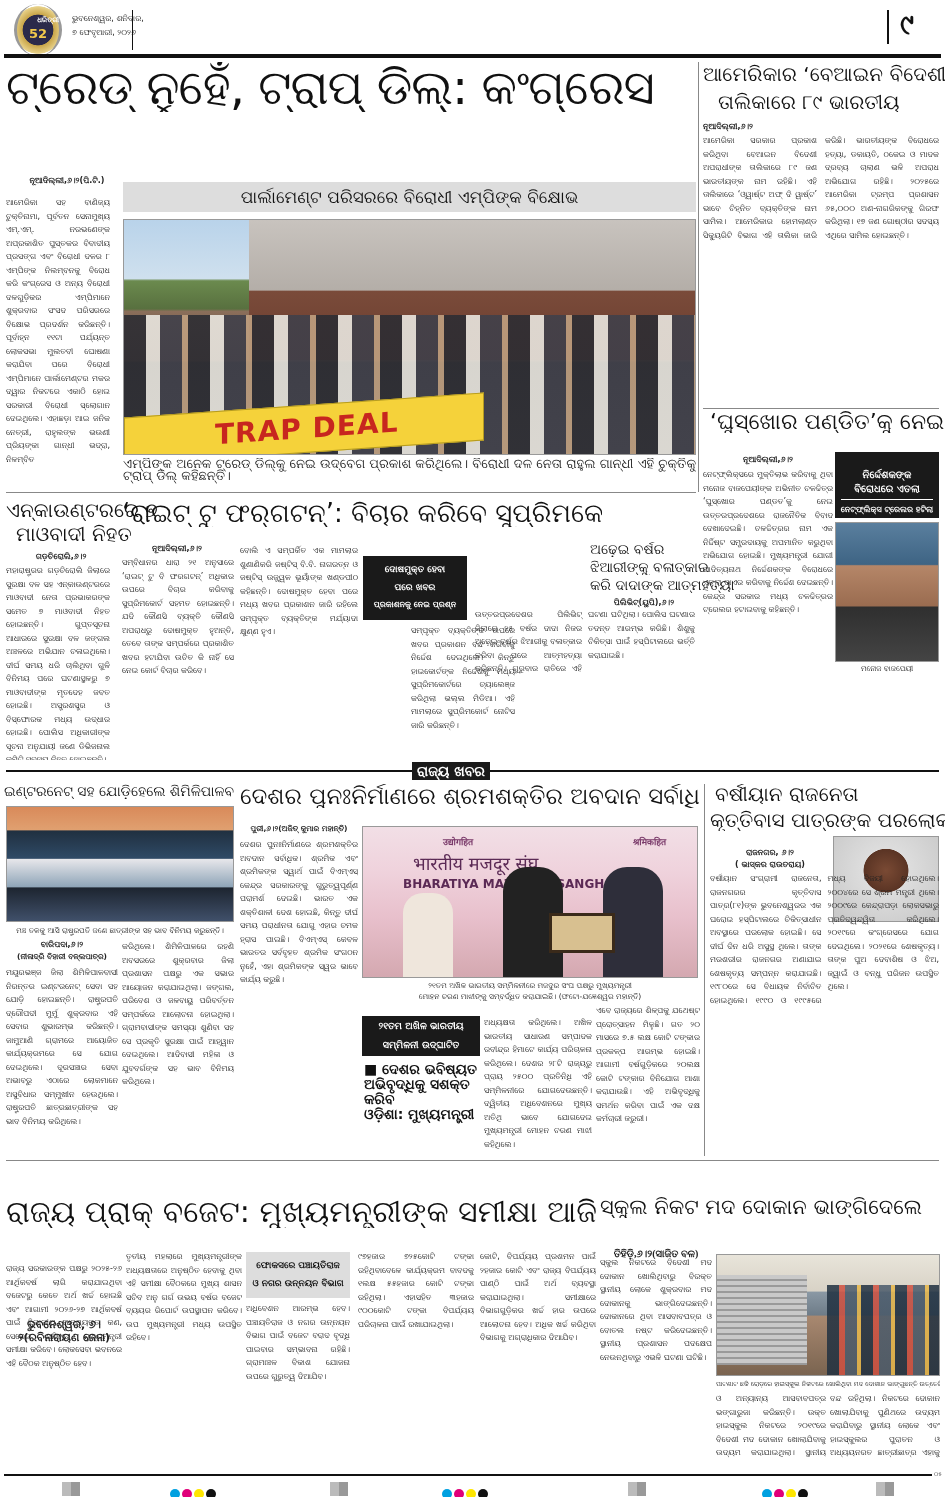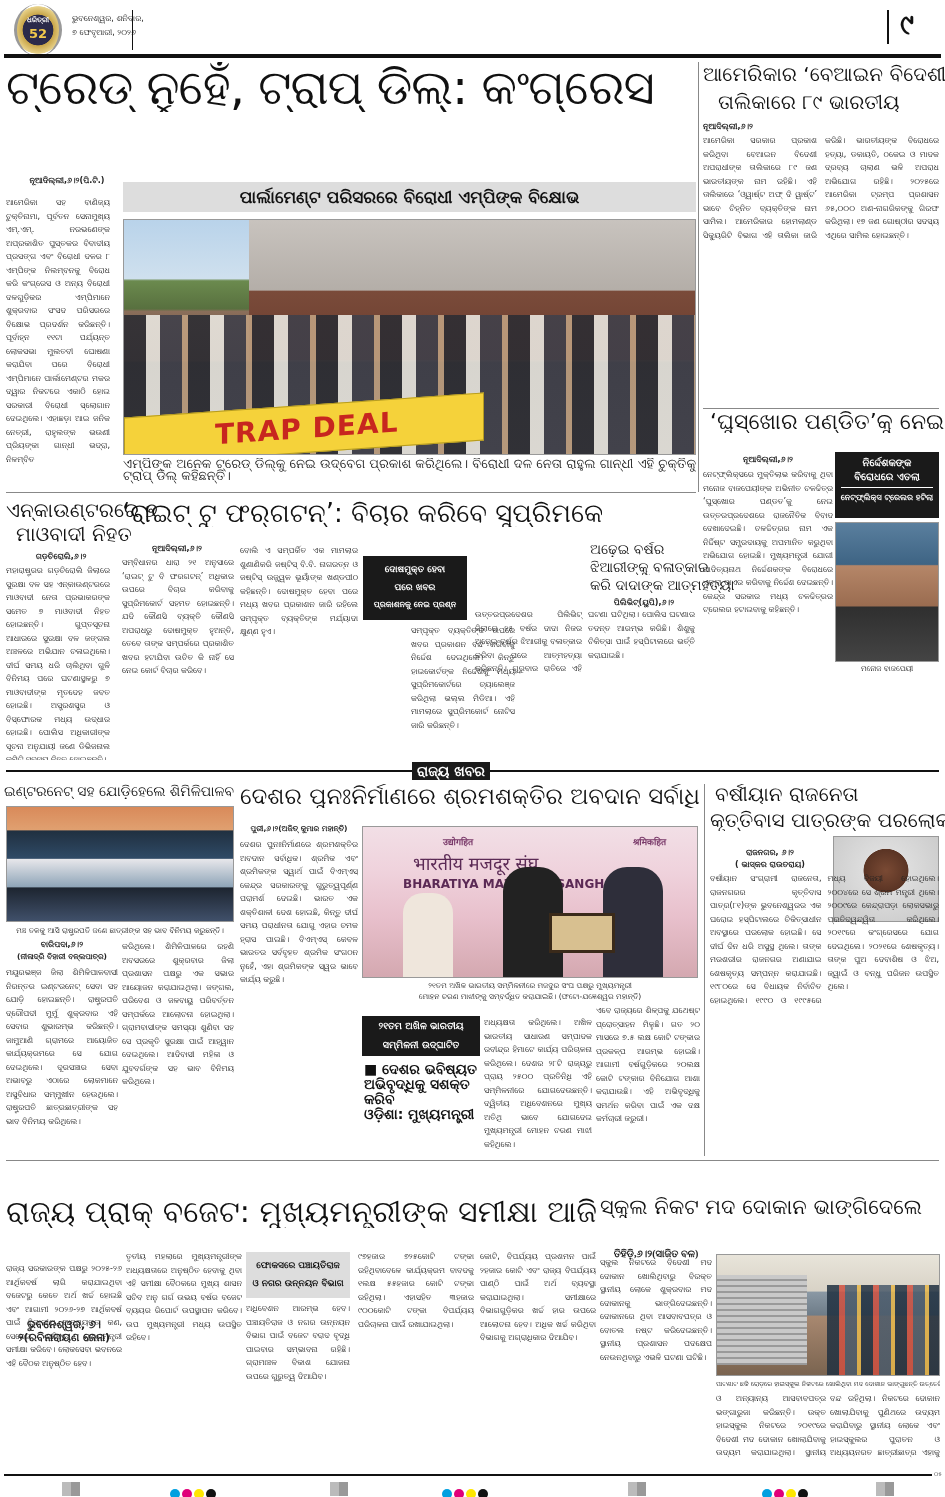--- a/index.html
+++ b/index.html
@@ -15,56 +15,56 @@
 .rule{background:#111}
 .col{overflow:hidden}
 .dot{display:inline-block;width:10px;height:10px;border-radius:50%;margin-right:2px}
 .reg{width:18px;height:14px;background:linear-gradient(90deg,#bbb 50%,#999 50%)}
 </style>
 </head>
 <body>
 
 <div class="abs" style="left:0;top:0;width:945px;height:58px;">
   <div class="abs" style="left:14px;top:4px;width:48px;height:52px;border-radius:50%;background:radial-gradient(circle,#2b2a4a 45%,#c9a64a 47%,#e8d28a 70%,#fff 72%);border-left:3px solid #999;border-right:3px solid #999;">
-    <div style="position:absolute;top:12px;width:100%;text-align:center;color:#fff;font-size:7px;font-weight:bold;">ଧରିତ୍ରୀ</div>
+    <div style="position:absolute;top:12px;width:100%;text-align:right;color:#fff;font-size:7px;font-weight:bold;">ଧରିତ୍ରୀ</div>
     <div style="position:absolute;top:22px;width:100%;text-align:center;color:#f2c94c;font-size:13px;font-weight:bold;">52</div>
   </div>
   <div class="abs" style="left:72px;top:14px;font-size:8px;color:#222;">ଭୁବନେଶ୍ୱର, ଶନିବାର,</div>
   <div class="abs" style="left:72px;top:28px;font-size:8px;color:#222;">୭ ଫେବୃଆରୀ, ୨୦୨୬</div>
   <div class="abs rule" style="left:132px;top:10px;width:1px;height:40px;"></div>
   <div class="abs rule" style="left:887px;top:10px;width:2px;height:34px;"></div>
   <div class="abs" style="left:900px;top:8px;font-size:28px;font-weight:bold;">୯</div>
 </div>
 <div class="abs rule" style="left:4px;top:54px;width:937px;height:4px;"></div>
 
 <div class="abs hl" style="left:6px;top:62px;width:690px;font-size:48px;letter-spacing:-1px;">ଟ୍ରେଡ୍ ନୁହେଁ, ଟ୍ରାପ୍ ଡିଲ୍: କଂଗ୍ରେସ</div>
 <div class="abs dateline" style="left:12px;top:176px;width:110px;">ନୂଆଦିଲ୍ଲୀ,୬।୨(ପି.ଟି.)</div>
 <div class="abs txt col" style="left:6px;top:196px;width:104px;height:300px;">ଆମେରିକା ସହ ବାଣିଜ୍ୟ ଚୁକ୍ତିନାମା, ପୂର୍ବତନ ସେନାମୁଖ୍ୟ ଏମ୍.ଏମ୍. ନରଭଣେଙ୍କ ଅପ୍ରକାଶିତ ପୁସ୍ତକର ବିବାଦୀୟ ପ୍ରସଙ୍ଗ ଏବଂ ବିରୋଧୀ ଦଳର ୮ ଏମ୍‌ପିଙ୍କ ନିଲମ୍ବନକୁ ବିରୋଧ କରି କଂଗ୍ରେସ ଓ ଅନ୍ୟ ବିରୋଧୀ ଦଳଗୁଡ଼ିକର ଏମ୍‌ପିମାନେ ଶୁକ୍ରବାର ସଂସଦ ପରିସରରେ ବିକ୍ଷୋଭ ପ୍ରଦର୍ଶନ କରିଛନ୍ତି। ପୂର୍ବାହ୍ନ ୧୧ଟା ପର୍ଯ୍ୟନ୍ତ ଲୋକସଭା ମୁଲତବୀ ଘୋଷଣା କରାଯିବା ପରେ ବିରୋଧୀ ଏମ୍‌ପିମାନେ ପାର୍ଲାମେଣ୍ଟର ମକର ଦ୍ୱାର ନିକଟରେ ଏକାଠି ହୋଇ ସରକାରୀ ବିରୋଧୀ ସ୍ଲୋଗାନ ଦେଇଥିଲେ। ଏହାଛଡ଼ା ଆଇ ଜନିକ ନେତ୍ରୀ, ରାହୁଲଙ୍କ ଭଉଣୀ ପ୍ରିୟଙ୍କା ଗାନ୍ଧୀ ଭଦ୍ରା, ନିଳମ୍ବିତ</div>
-<div class="abs box-grey" style="left:123px;top:182px;width:573px;height:30px;font-size:17px;line-height:30px;font-weight:bold;">ପାର୍ଲାମେଣ୍ଟ ପରିସରରେ ବିରୋଧୀ ଏମ୍‌ପିଙ୍କ ବିକ୍ଷୋଭ</div>
+<div class="abs box-grey" style="left:123px;top:182px;width:573px;height:30px;font-size:17px;line-height:30px;font-weight:normal;">ପାର୍ଲାମେଣ୍ଟ ପରିସରରେ ବିରୋଧୀ ଏମ୍‌ପିଙ୍କ ବିକ୍ଷୋଭ</div>
 <div class="abs photo" style="left:123px;top:219px;width:573px;height:236px;background:linear-gradient(180deg,#b9d3ea 0%,#cfe0ee 25%,#6b8a4e 26%,#58703f 38%,#8a6e5a 39%,#6b5044 60%,#3a3a3a 61%,#555 100%);">
   <div class="abs" style="left:125px;top:0;width:448px;height:140px;background:linear-gradient(180deg,#c8c3be 0%,#b4aea8 50%,#7a4b3a 51%,#6a3c2e 100%);"></div>
   <div class="abs" style="left:0;top:95px;width:573px;height:141px;background:repeating-linear-gradient(90deg,#2d2d33 0 22px,#e9e6df 22px 36px,#40404a 36px 58px,#c0a080 58px 64px);opacity:.9;"></div>
   <div class="abs" style="left:0;top:185px;width:360px;height:48px;background:#f5d23a;transform:skewY(-4deg);border:1px solid #b59b20;">
     <div style="position:absolute;left:90px;top:6px;color:#c7261f;font-size:28px;font-weight:bold;letter-spacing:1px;">TRAP DEAL</div>
   </div>
 </div>
 <div class="abs txt col" style="left:123px;top:458px;width:573px;height:28px;font-size:13px;line-height:12px;">ଏମ୍‌ପିଙ୍କ ଅନେକ ଟ୍ରେଡ୍ ଡିଲ୍‌କୁ ନେଇ ଉଦ୍‌ବେଗ ପ୍ରକାଶ କରିଥିଲେ। ବିରୋଧୀ ଦଳ ନେତା ରାହୁଲ ଗାନ୍ଧୀ ଏହି ଚୁକ୍ତିକୁ ଟ୍ରାପ୍ ଡିଲ୍ କହିଛନ୍ତି।</div>
 <div class="abs txt col" style="left:540px;top:456px;width:0;height:0;">ପ୍ରଧାନମନ୍ତ୍ରୀ ନରେନ୍ଦ୍ର ମୋଦିଙ୍କ ସହ ଟ୍ରମ୍ପଙ୍କ କାର୍ଟୁନ ଥିବା ବ୍ୟାନର ଧରି ବିକ୍ଷୋଭ କରିଥିଲେ। କଂଗ୍ରେସ ମୁଖ୍ୟ ସଚେତକ କେ ସୁରେଶ ଓ ଅନ୍ୟ ନେତାମାନେ ସ୍ଲୋଗାନ ଦେଇଥିଲେ। ପ୍ରଧାନମନ୍ତ୍ରୀ ଆମେରିକା ସହ ଟ୍ରେଡ ନୁହେଁ ଟ୍ରାପ ଡିଲ କରିଛନ୍ତି ବୋଲି ସେମାନେ ଅଭିଯୋଗ କରିଛନ୍ତି। ସମାଜବାଦୀ ପାର୍ଟି, ଡିଏମକେ, ତୃଣମୂଳ କଂଗ୍ରେସ ସମେତ ବିଭିନ୍ନ ଦଳର ଏମ୍‌ପି ଏଥିରେ ସାମିଲ ହୋଇଥିଲେ।</div>
 <div class="abs rule" style="left:698px;top:62px;width:1px;height:430px;background:#888;"></div>
 
 <div class="abs hl" style="left:703px;top:64px;font-size:20px;">ଆମେରିକାର ‘ବେଆଇନ ବିଦେଶୀ’</div>
 <div class="abs hl" style="left:718px;top:92px;font-size:20px;">ତାଲିକାରେ ୮୯ ଭାରତୀୟ</div>
 <div class="abs dateline" style="left:703px;top:122px;width:110px;text-align:left;">ନୂଆଦିଲ୍ଲୀ,୬।୨</div>
 <div class="abs txt col" style="left:703px;top:134px;width:236px;height:272px;column-count:2;column-gap:8px;">ଆମେରିକା ସରକାର ପ୍ରକାଶ କରିଥିବା ବେଆଇନ ବିଦେଶୀ ଅପରାଧୀଙ୍କ ତାଲିକାରେ ୮୯ ଜଣ ଭାରତୀୟଙ୍କ ନାମ ରହିଛି। ଏହି ତାଲିକାରେ ‘ଓ୍ୱାର୍ଷ୍ଟ ଅଫ୍ ଦି ୱାର୍ଷ୍ଟ’ ଭାବେ ଚିହ୍ନିତ ବ୍ୟକ୍ତିଙ୍କ ନାମ ସାମିଲ। ଆମେରିକାର ହୋମଲାଣ୍ଡ ସିକ୍ୟୁରିଟି ବିଭାଗ ଏହି ତାଲିକା ଜାରି କରିଛି। ଭାରତୀୟଙ୍କ ବିରୋଧରେ ହତ୍ୟା, ଡକାୟତି, ଠକେଇ ଓ ମାଦକ ଦ୍ରବ୍ୟ ଚାଲାଣ ଭଳି ଅପରାଧ ଅଭିଯୋଗ ରହିଛି। ୨୦୨୫ରେ ଆମେରିକା ଟ୍ରମ୍ପ ପ୍ରଶାସନ ୬୫,୦୦୦ ଅଣ-ନାଗରିକଙ୍କୁ ଗିରଫ କରିଥିଲା। ୧୭ ଜଣ ଗୋଷ୍ଠୀର ସଦସ୍ୟ ଏଥିରେ ସାମିଲ ହୋଇଛନ୍ତି।</div>
 <div class="abs rule" style="left:703px;top:408px;width:236px;height:1px;background:#888;"></div>
 
 <div class="abs hl" style="left:710px;top:410px;font-size:22px;">‘ଘୁସ୍‌ଖୋର ପଣ୍ଡିତ’କୁ ନେଇ ବିବାଦ</div>
 <div class="abs dateline" style="left:703px;top:455px;width:130px;">ନୂଆଦିଲ୍ଲୀ,୬।୨</div>
 <div class="abs txt col" style="left:703px;top:468px;width:130px;height:300px;">ନେଟ୍‌ଫ୍ଲିକ୍ସରେ ମୁକ୍ତିଲାଭ କରିବାକୁ ଥିବା ମନୋଜ ବାଜପେୟୀଙ୍କ ଅଭିନୀତ ଚଳଚ୍ଚିତ୍ର ‘ଘୁସ୍‌ଖୋର ପଣ୍ଡତ’କୁ ନେଇ ଉତ୍ତରପ୍ରଦେଶରେ ରାଜନୈତିକ ବିବାଦ ଦେଖାଦେଇଛି। ଚଳଚ୍ଚିତ୍ରର ନାମ ଏକ ନିର୍ଦ୍ଦିଷ୍ଟ ସମ୍ପ୍ରଦାୟକୁ ଅପମାନିତ କରୁଥିବା ଅଭିଯୋଗ ହୋଇଛି। ମୁଖ୍ୟମନ୍ତ୍ରୀ ଯୋଗୀ ଆଦିତ୍ୟନାଥ ନିର୍ଦ୍ଦେଶକଙ୍କ ବିରୋଧରେ ଏତଲା ଦାଏର କରିବାକୁ ନିର୍ଦ୍ଦେଶ ଦେଇଛନ୍ତି। କେନ୍ଦ୍ର ସରକାର ମଧ୍ୟ ଚଳଚ୍ଚିତ୍ରର ଟ୍ରେଲର ହଟାଇବାକୁ କହିଛନ୍ତି।</div>
-<div class="abs box-dark" style="left:835px;top:452px;width:104px;height:66px;padding-top:4px;">
+<div class="abs box-dark" style="left:835px;top:452px;width:104px;height:66px;padding-top:16px;">
   <div style="font-size:10px;line-height:14px;">ନିର୍ଦ୍ଦେଶକଙ୍କ</div>
   <div style="font-size:10px;line-height:14px;">ବିରୋଧରେ ଏତଲା</div>
   <div style="height:1px;background:#fff;margin:3px 6px;"></div>
   <div style="font-size:8px;line-height:14px;">ନେଟ୍‌ଫ୍ଲିକ୍ସ ଟ୍ରେଲର ହଟିଲା</div>
 </div>
 <div class="abs photo" style="left:835px;top:522px;width:104px;height:140px;background:linear-gradient(180deg,#5a7f9e 0%,#3e6484 30%,#b58668 31%,#9a6c50 60%,#2f2f2f 61%,#444 100%);"></div>
 <div class="abs cap" style="left:835px;top:664px;width:104px;">ମନୋଜ ବାଜପେୟୀ</div>
 
 <div class="abs rule" style="left:6px;top:492px;width:690px;height:1px;background:#888;"></div>
 <div class="abs hl" style="left:6px;top:500px;font-size:20px;">ଏନ୍‌କାଉଣ୍ଟରରେ ୭</div>

